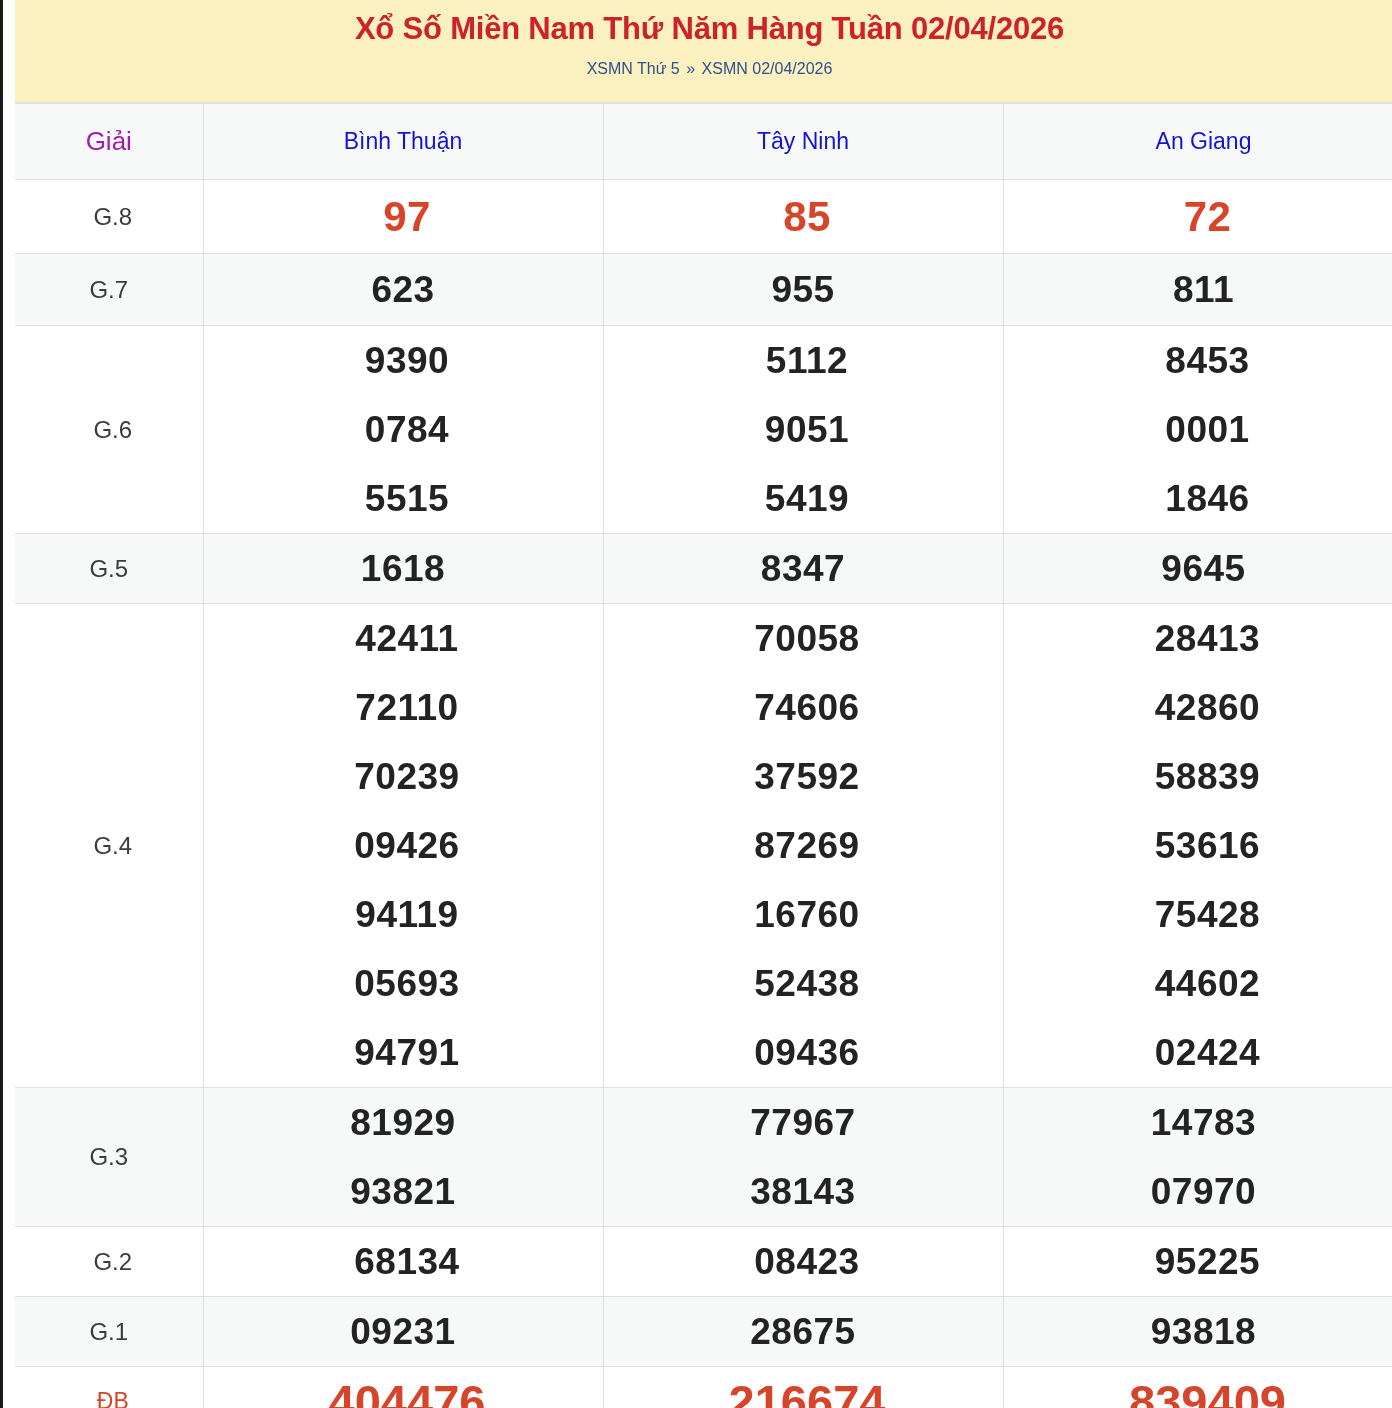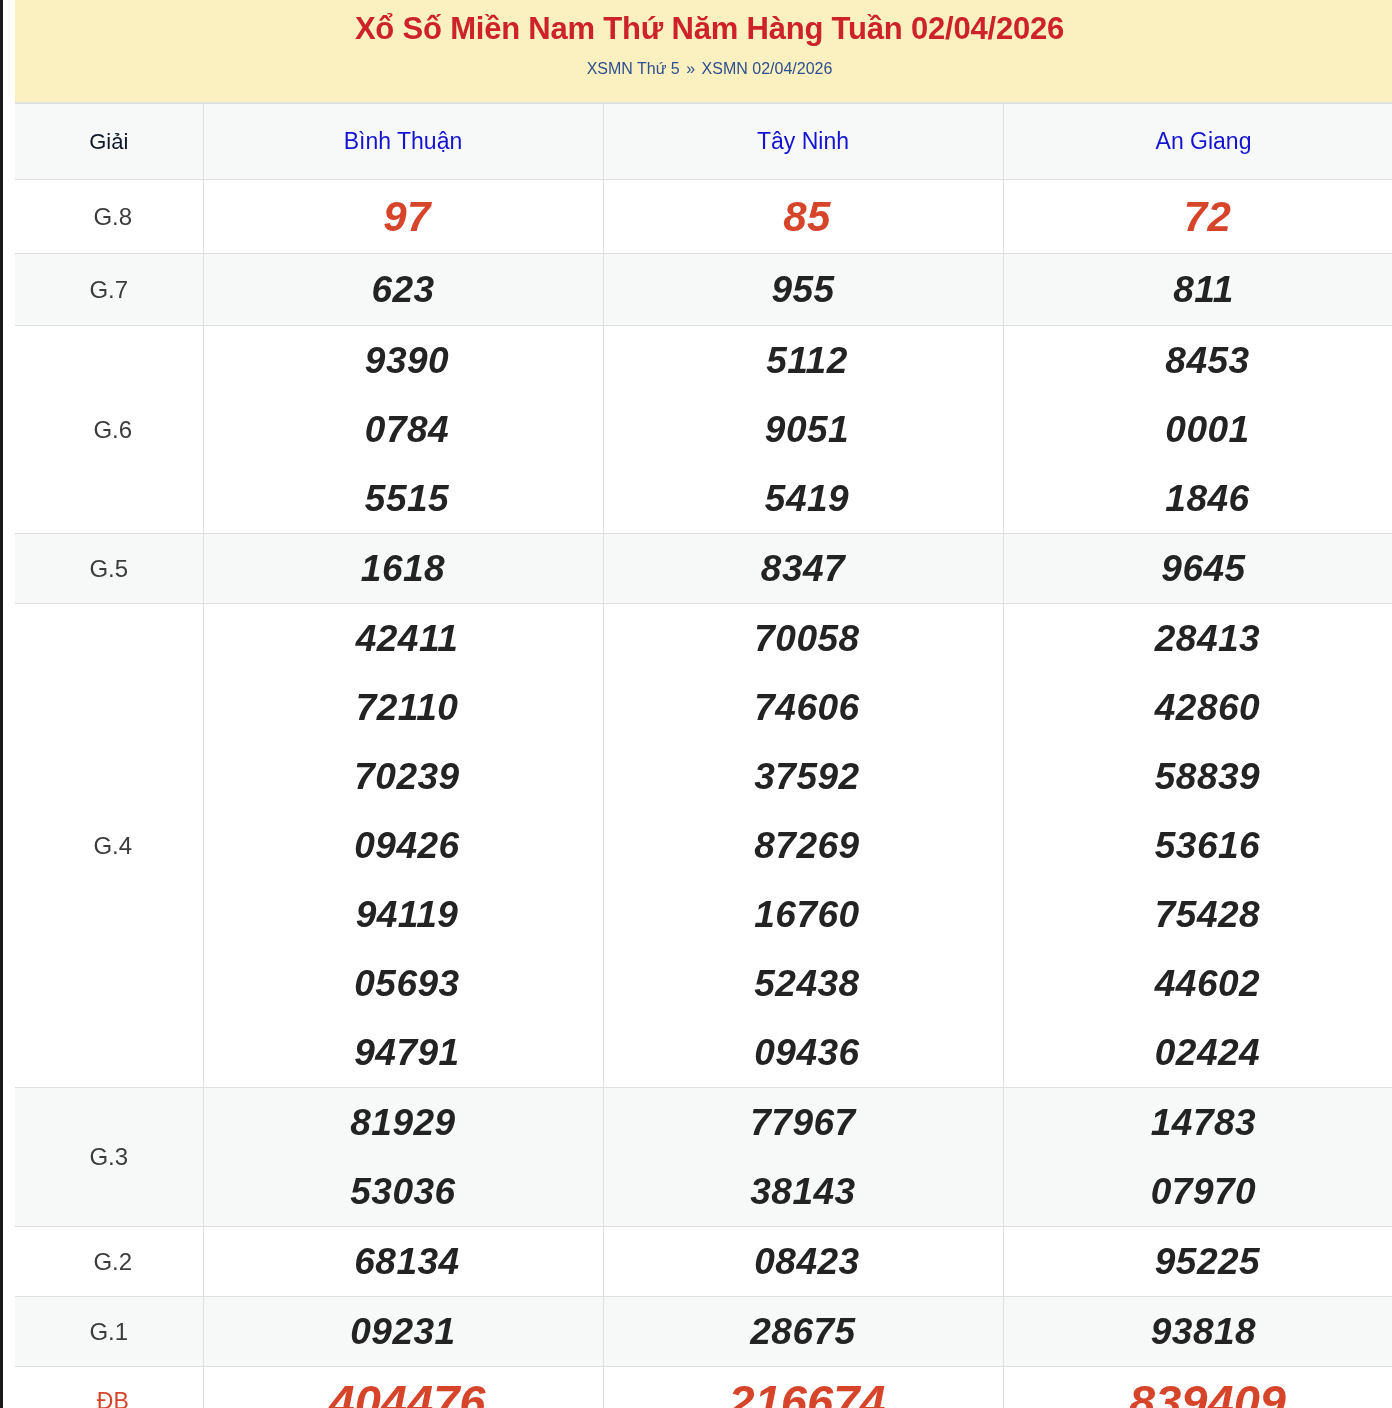--- a/index.html
+++ b/index.html
@@ -85,23 +85,23 @@
   table.results th:first-child,
   table.results td:first-child {
     border-left: none;
   }
 
   tr.row-odd  > th, tr.row-odd  > td { background: #f7f8f8; }
   tr.row-even > th, tr.row-even > td { background: #ffffff; padding-left: 8px; }
 
   
   th.head-giai {
-    font-size: 22px;
+    font-size: 26px;
     font-weight: normal;
-    color: #0f172a;
+    color: #a21caf;
     height: 75px;
   }
   th.head-prov {
     font-size: 23px;
     font-weight: normal;
     color: #1414d2;
     height: 75px;
   }
 
   
@@ -115,21 +115,20 @@
     font-size: 23px;
   }
 
   
   td.nums {
     font-size: 37px;
     font-weight: bold;
     color: #232323;
     line-height: 69px;
     letter-spacing: 0.5px;
-    font-style: italic;
   }
   td.nums .n { display: block; }
 
   
   tr.r-g8 td.nums {
     color: #d6442a;
     font-size: 42px;
   }
   
   tr.r-db td.nums {
@@ -262,21 +261,21 @@
             <span class="n">53616</span>
             <span class="n">75428</span>
             <span class="n">44602</span>
             <span class="n">02424</span>
           </td>
         </tr>
         <tr class="row-odd r-g3">
           <td class="prize-label">G.3</td>
           <td class="nums">
             <span class="n">81929</span>
-            <span class="n">53036</span>
+            <span class="n">93821</span>
           </td>
           <td class="nums">
             <span class="n">77967</span>
             <span class="n">38143</span>
           </td>
           <td class="nums">
             <span class="n">14783</span>
             <span class="n">07970</span>
           </td>
         </tr>

